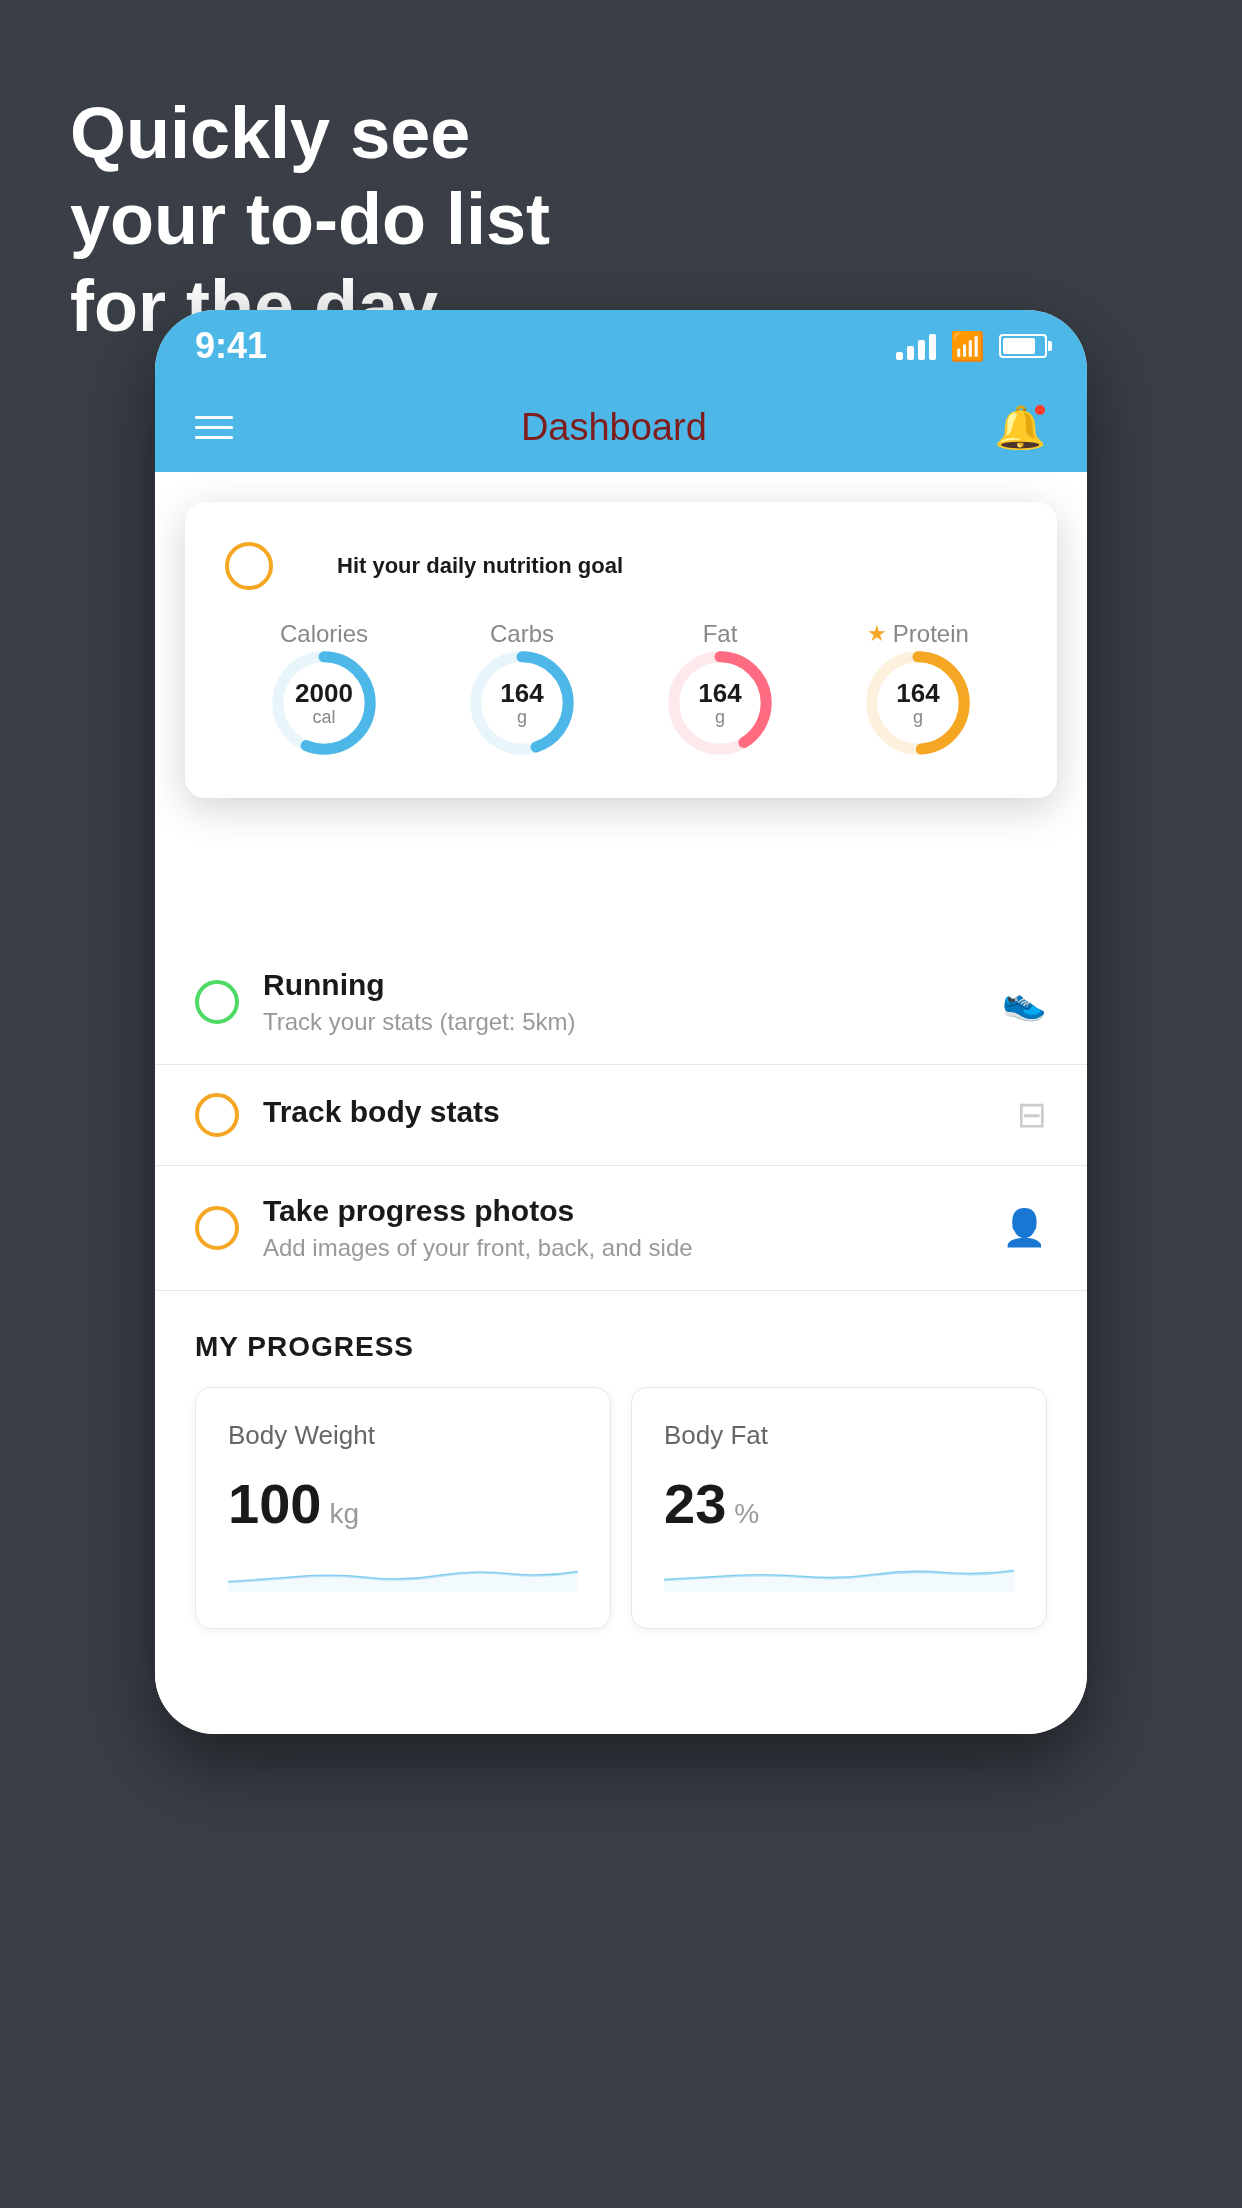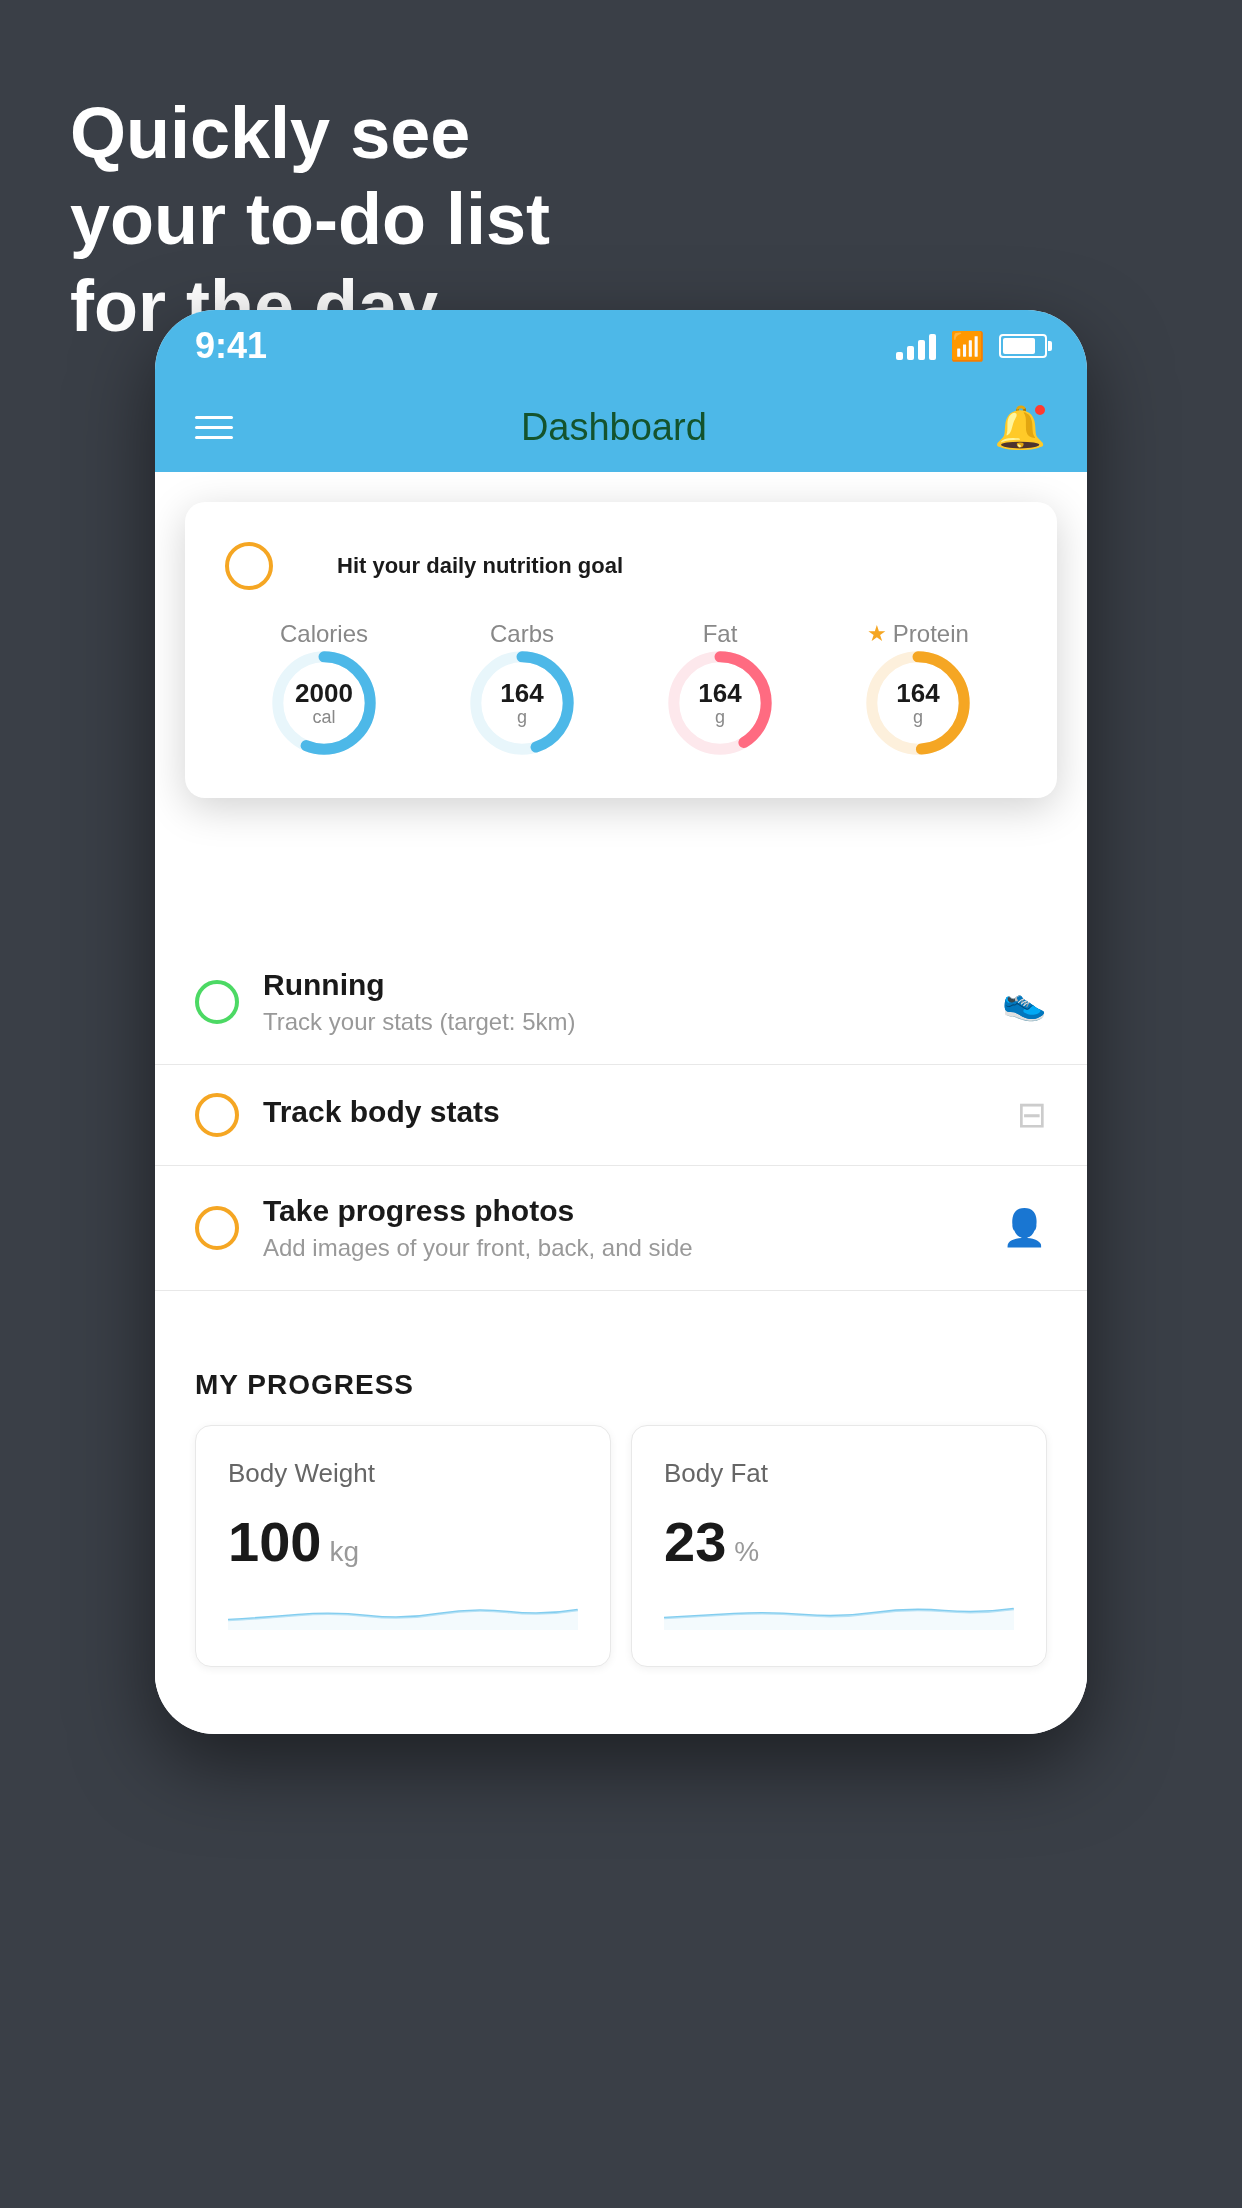--- a/index.html
+++ b/index.html
@@ -115,21 +115,21 @@
       gap: 7px;
       cursor: pointer;
     }
     .hamburger-line {
       width: 38px;
       height: 3px;
       background: #fff;
       border-radius: 2px;
     }
     .nav-title {
-      color: #14532d;
+      color: #7f1d1d;
       font-size: 38px;
       font-weight: 500;
     }
     .bell-icon {
       position: relative;
       font-size: 42px;
       color: #fff;
       cursor: pointer;
     }
     .bell-dot {
@@ -288,21 +288,20 @@
       padding: 40px 40px 20px;
       background: #fff;
     }
     .progress-header {
       font-size: 28px;
       font-weight: 700;
       letter-spacing: 1px;
       color: #1a1a1a;
       text-transform: uppercase;
       margin-bottom: 24px;
-      margin-top: 38px;
     }
     .progress-cards {
       display: flex;
       gap: 20px;
     }
     .progress-card {
       flex: 1;
       background: #fff;
       border-radius: 16px;
       padding: 32px;

